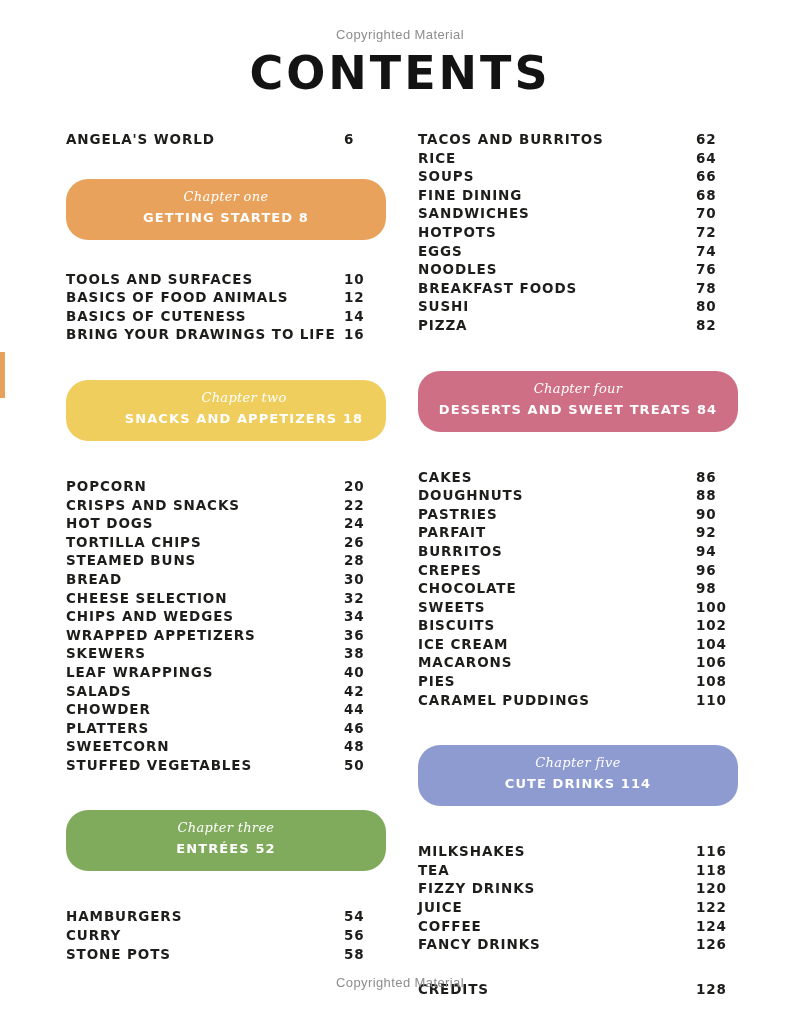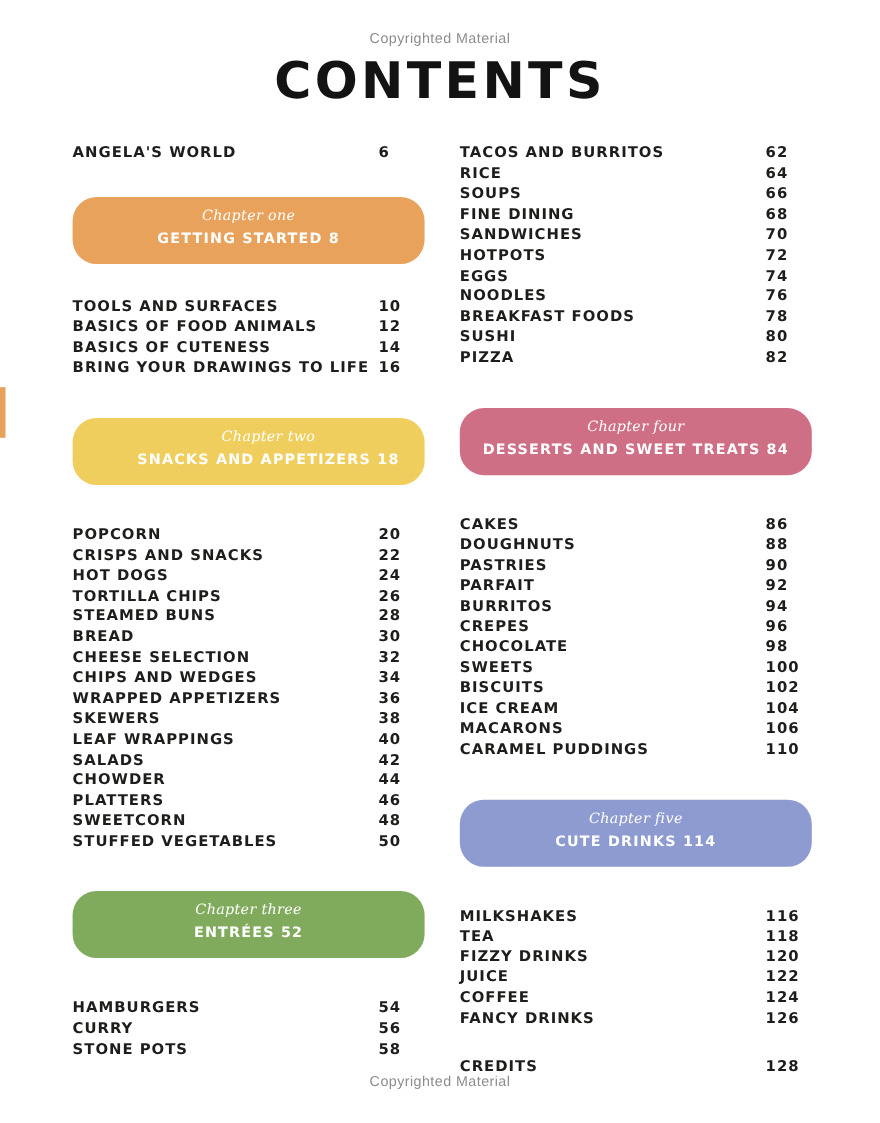--- a/index.html
+++ b/index.html
@@ -360,20 +360,24 @@
       </div>
       <div class="entry">
         <span class="name">ICE CREAM</span>
         <span class="page-num">104</span>
       </div>
       <div class="entry">
         <span class="name">MACARONS</span>
         <span class="page-num">106</span>
       </div>
       <div class="entry">
+        <span class="name">PIES</span>
+        <span class="page-num">108</span>
+      </div>
+      <div class="entry">
         <span class="name">CARAMEL PUDDINGS</span>
         <span class="page-num">110</span>
       </div>
     </div>
 
     <div class="spacer-36"></div>
 
     <div class="banner" style="background:#8e9bd0;">
       <span class="chapter-label">Chapter five</span>
       <span class="chapter-title">CUTE DRINKS 114</span>

